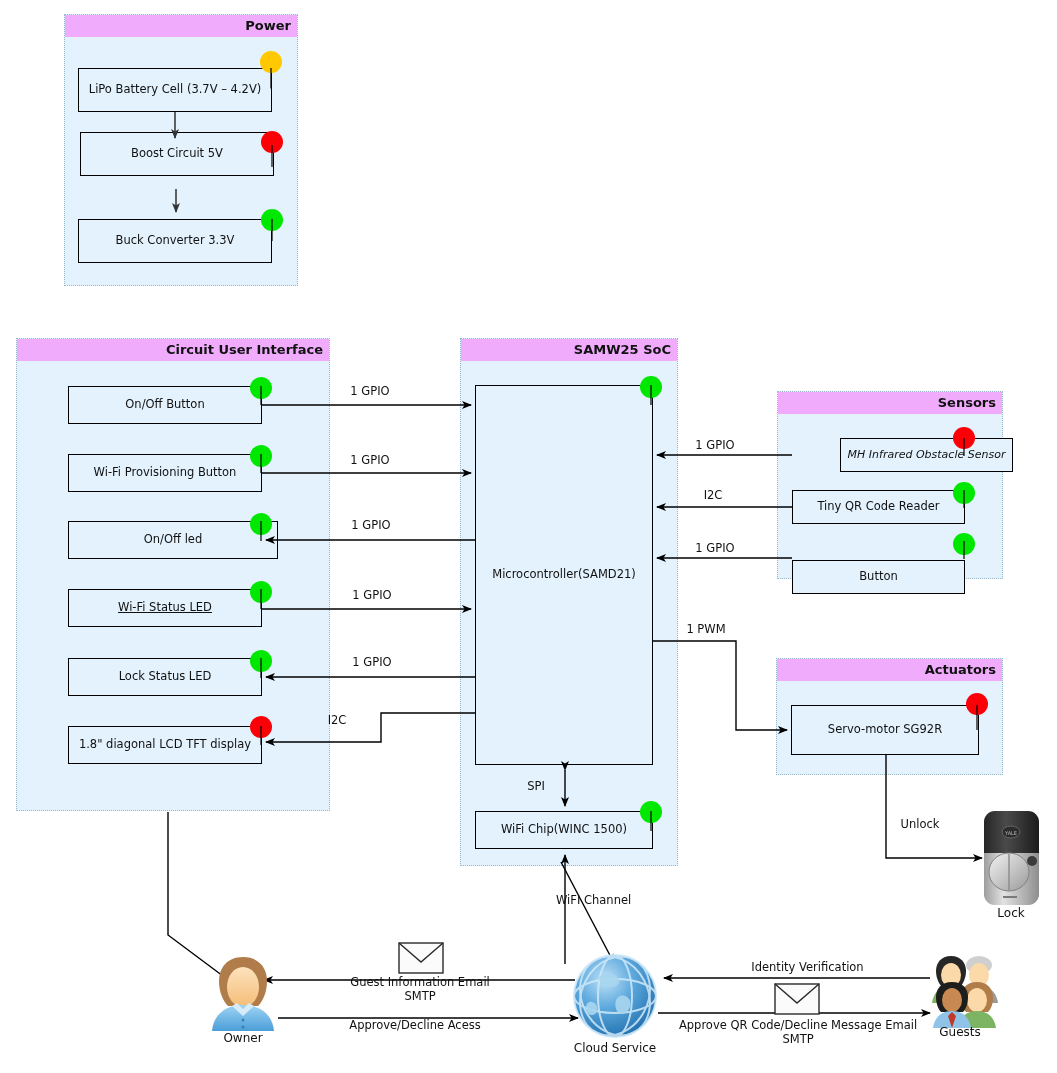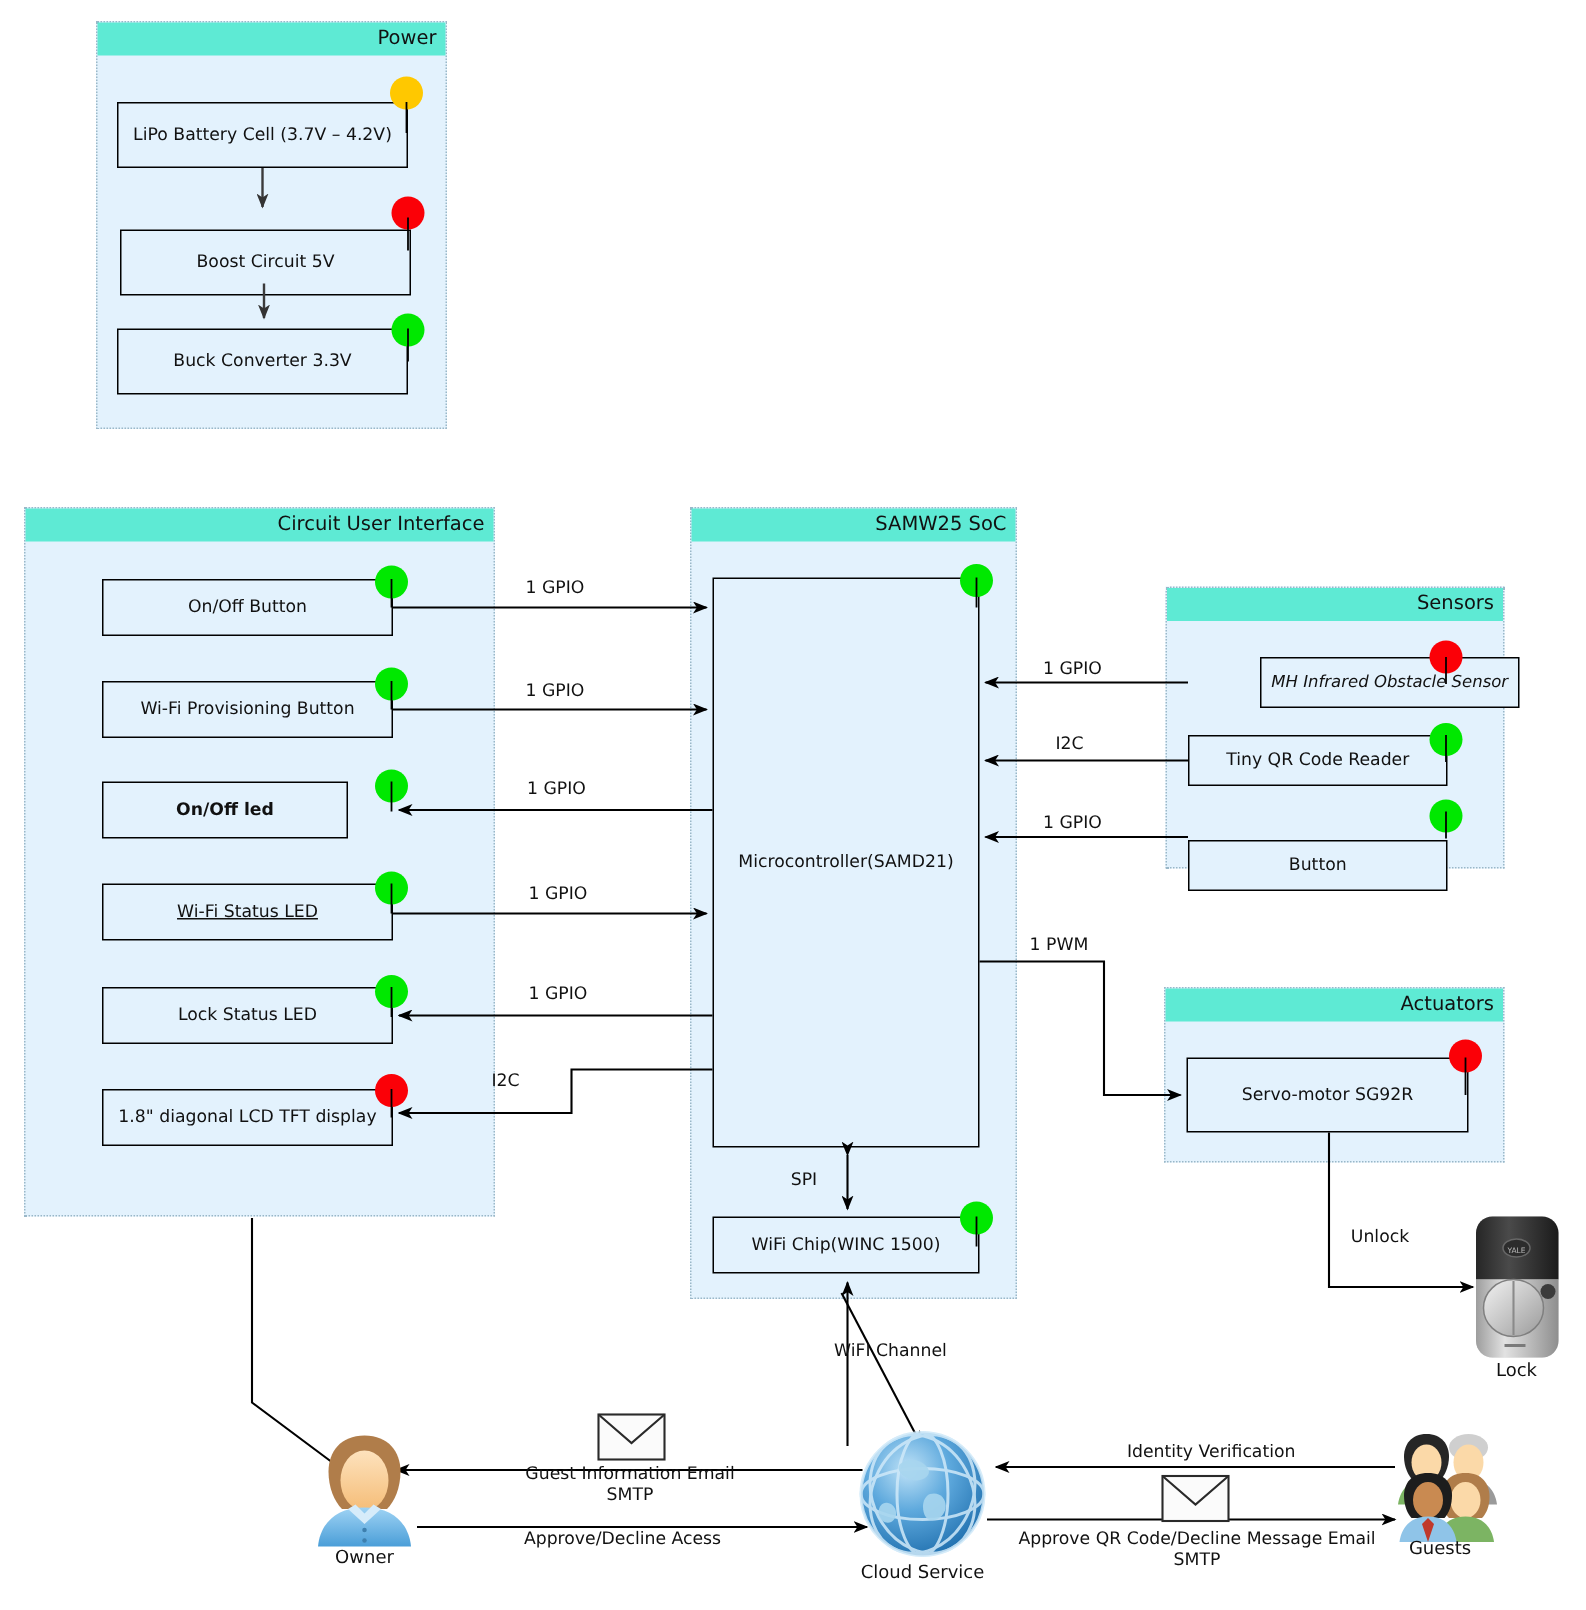--- a/index.html
+++ b/index.html
@@ -2,23 +2,23 @@
 <html><head>
 <meta charset="utf-8">
 <style>
   html,body{margin:0;padding:0;background:#ffffff;}
   body{width:1057px;height:1073px;position:relative;
        font-family:"DejaVu Sans","Liberation Sans",sans-serif;
        color:#000;overflow:hidden;}
   #stage{position:absolute;left:0;top:0;width:1057px;height:1073px;}
   svg.layer{position:absolute;left:0;top:0;width:1057px;height:1073px;pointer-events:none;}
   .grp{position:absolute;background:#e3f2fd;border:1px dotted #9ab7c8;box-sizing:border-box;}
-  .grp-title{position:absolute;left:0;top:0;right:0;height:22px;background:#5eead4;
+  .grp-title{position:absolute;left:0;top:0;right:0;height:22px;background:#f0abfc;
              text-align:right;padding-right:6px;box-sizing:border-box;
-             font-size:13px;font-weight:normal;line-height:22px;color:#111;}
+             font-size:13px;font-weight:bold;line-height:22px;color:#111;}
   .node{position:absolute;background:#e3f2fd;border:1px solid #000;box-sizing:border-box;
         display:flex;align-items:center;justify-content:center;
         font-size:11.5px;color:#111;text-align:center;line-height:1.2;}
   .dot{position:absolute;border-radius:50%;width:22px;height:22px;box-sizing:border-box;}
   .dot.green{background:#00e800;}
   .dot.red{background:#fb0007;}
   .dot.yellow{background:#ffc800;}
   .elabel{position:absolute;font-size:11.5px;color:#111;text-align:center;white-space:pre;line-height:1.25;}
   .caption{position:absolute;font-size:12px;color:#111;text-align:center;width:120px;}
 </style>
@@ -28,21 +28,21 @@
 <div id="stage">
 
   <div class="grp" style="left:64px;top:14px;width:234px;height:272px;">
     <div class="grp-title">Power</div>
   </div>
   <div class="node" style="left:78px;top:68px;width:194px;height:44px;">
     <span>LiPo Battery Cell (3.7V – 4.2V)</span>
   </div>
   <div class="dot yellow" style="left:260px;top:51px;"></div>
 
-  <div class="node" style="left:80px;top:153px;width:194px;height:44px;">
+  <div class="node" style="left:80px;top:132px;width:194px;height:44px;">
     <span>Boost Circuit 5V</span>
   </div>
   <div class="dot red" style="left:261px;top:131px;"></div>
 
   <div class="node" style="left:78px;top:219px;width:194px;height:44px;">
     <span>Buck Converter 3.3V</span>
   </div>
   <div class="dot green" style="left:261px;top:209px;"></div>
 
   <div class="grp" style="left:16px;top:338px;width:314px;height:473px;">
@@ -52,21 +52,21 @@
   <div class="node" style="left:68px;top:386px;width:194px;height:38px;">
     <span>On/Off Button</span>
   </div>
   <div class="dot green" style="left:250px;top:377px;"></div>
 
   <div class="node" style="left:68px;top:454px;width:194px;height:38px;">
     <span>Wi-Fi Provisioning Button</span>
   </div>
   <div class="dot green" style="left:250px;top:445px;"></div>
 
-  <div class="node" style="left:68px;top:521px;width:164px;height:38px;font-weight:bold;">
+  <div class="node" style="left:68px;top:521px;width:210px;height:38px;">
     <span>On/Off led</span>
   </div>
   <div class="dot green" style="left:250px;top:513px;"></div>
 
   <div class="node" style="left:68px;top:589px;width:194px;height:38px;text-decoration:underline;">
     <span>Wi-Fi Status LED</span>
   </div>
   <div class="dot green" style="left:250px;top:581px;"></div>
 
   <div class="node" style="left:68px;top:658px;width:194px;height:38px;">

